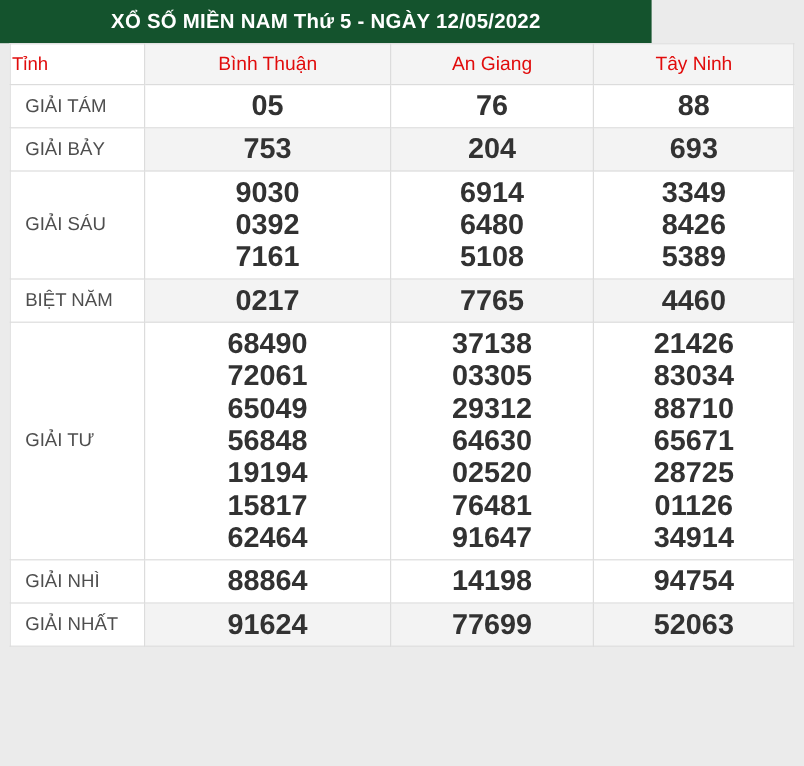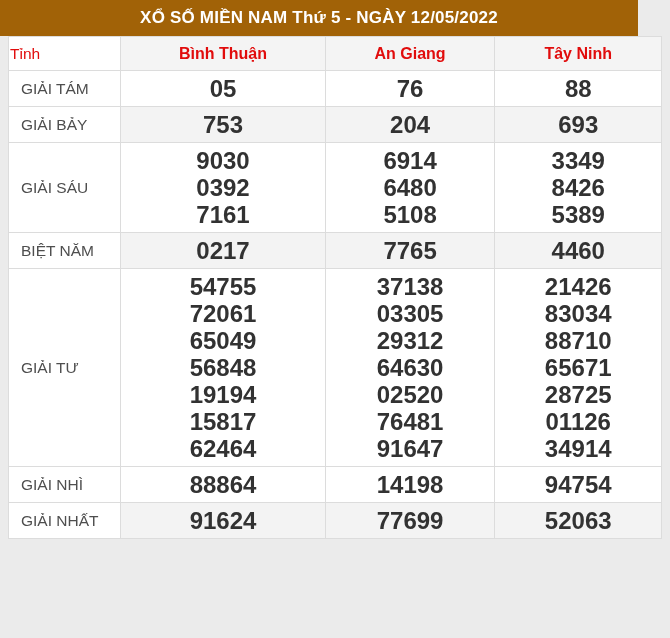--- a/index.html
+++ b/index.html
@@ -5,23 +5,23 @@
   * { box-sizing: border-box; }
   html, body { margin: 0; padding: 0; }
   body {
     width: 670px;
     height: 638px;
     background: #ebebeb;
     font-family: "Liberation Sans", sans-serif;
     overflow: hidden;
   }
   .title-bar {
-    width: 638px;
+    width: 543px;
     height: 36px;
-    background: #a16207;
+    background: #14532d;
     display: flex;
     align-items: center;
     justify-content: center;
   }
   .title-bar span {
     color: #ffffff;
     font-weight: bold;
     font-size: 17px;
     letter-spacing: 0.2px;
   }
@@ -38,21 +38,21 @@
   }
   col.c-label { width: 17.2%; }
   col.c-p1    { width: 31.3%; }
   col.c-p2    { width: 26.0%; }
   col.c-p3    { width: 25.5%; }
   thead th {
     height: 34px;
     background: #f4f4f4;
     color: #e10c0c;
     font-size: 16px;
-    font-weight: bold;
+    font-weight: normal;
     text-align: center;
   }
   thead th.corner {
     background: #ffffff;
     text-align: left;
     font-weight: normal;
     font-size: 15.5px;
   }
   td.label-cell {
     background: #ffffff;
@@ -150,21 +150,21 @@
         <td class="num-cell">
           <div class="num">7765</div>
         </td>
         <td class="num-cell">
           <div class="num">4460</div>
         </td>
       </tr>
       <tr>
         <td class="label-cell">GIẢI TƯ</td>
         <td class="num-cell">
-          <div class="num">54755</div>
+          <div class="num">68490</div>
           <div class="num">72061</div>
           <div class="num">65049</div>
           <div class="num">56848</div>
           <div class="num">19194</div>
           <div class="num">15817</div>
           <div class="num">62464</div>
         </td>
         <td class="num-cell">
           <div class="num">37138</div>
           <div class="num">03305</div>

